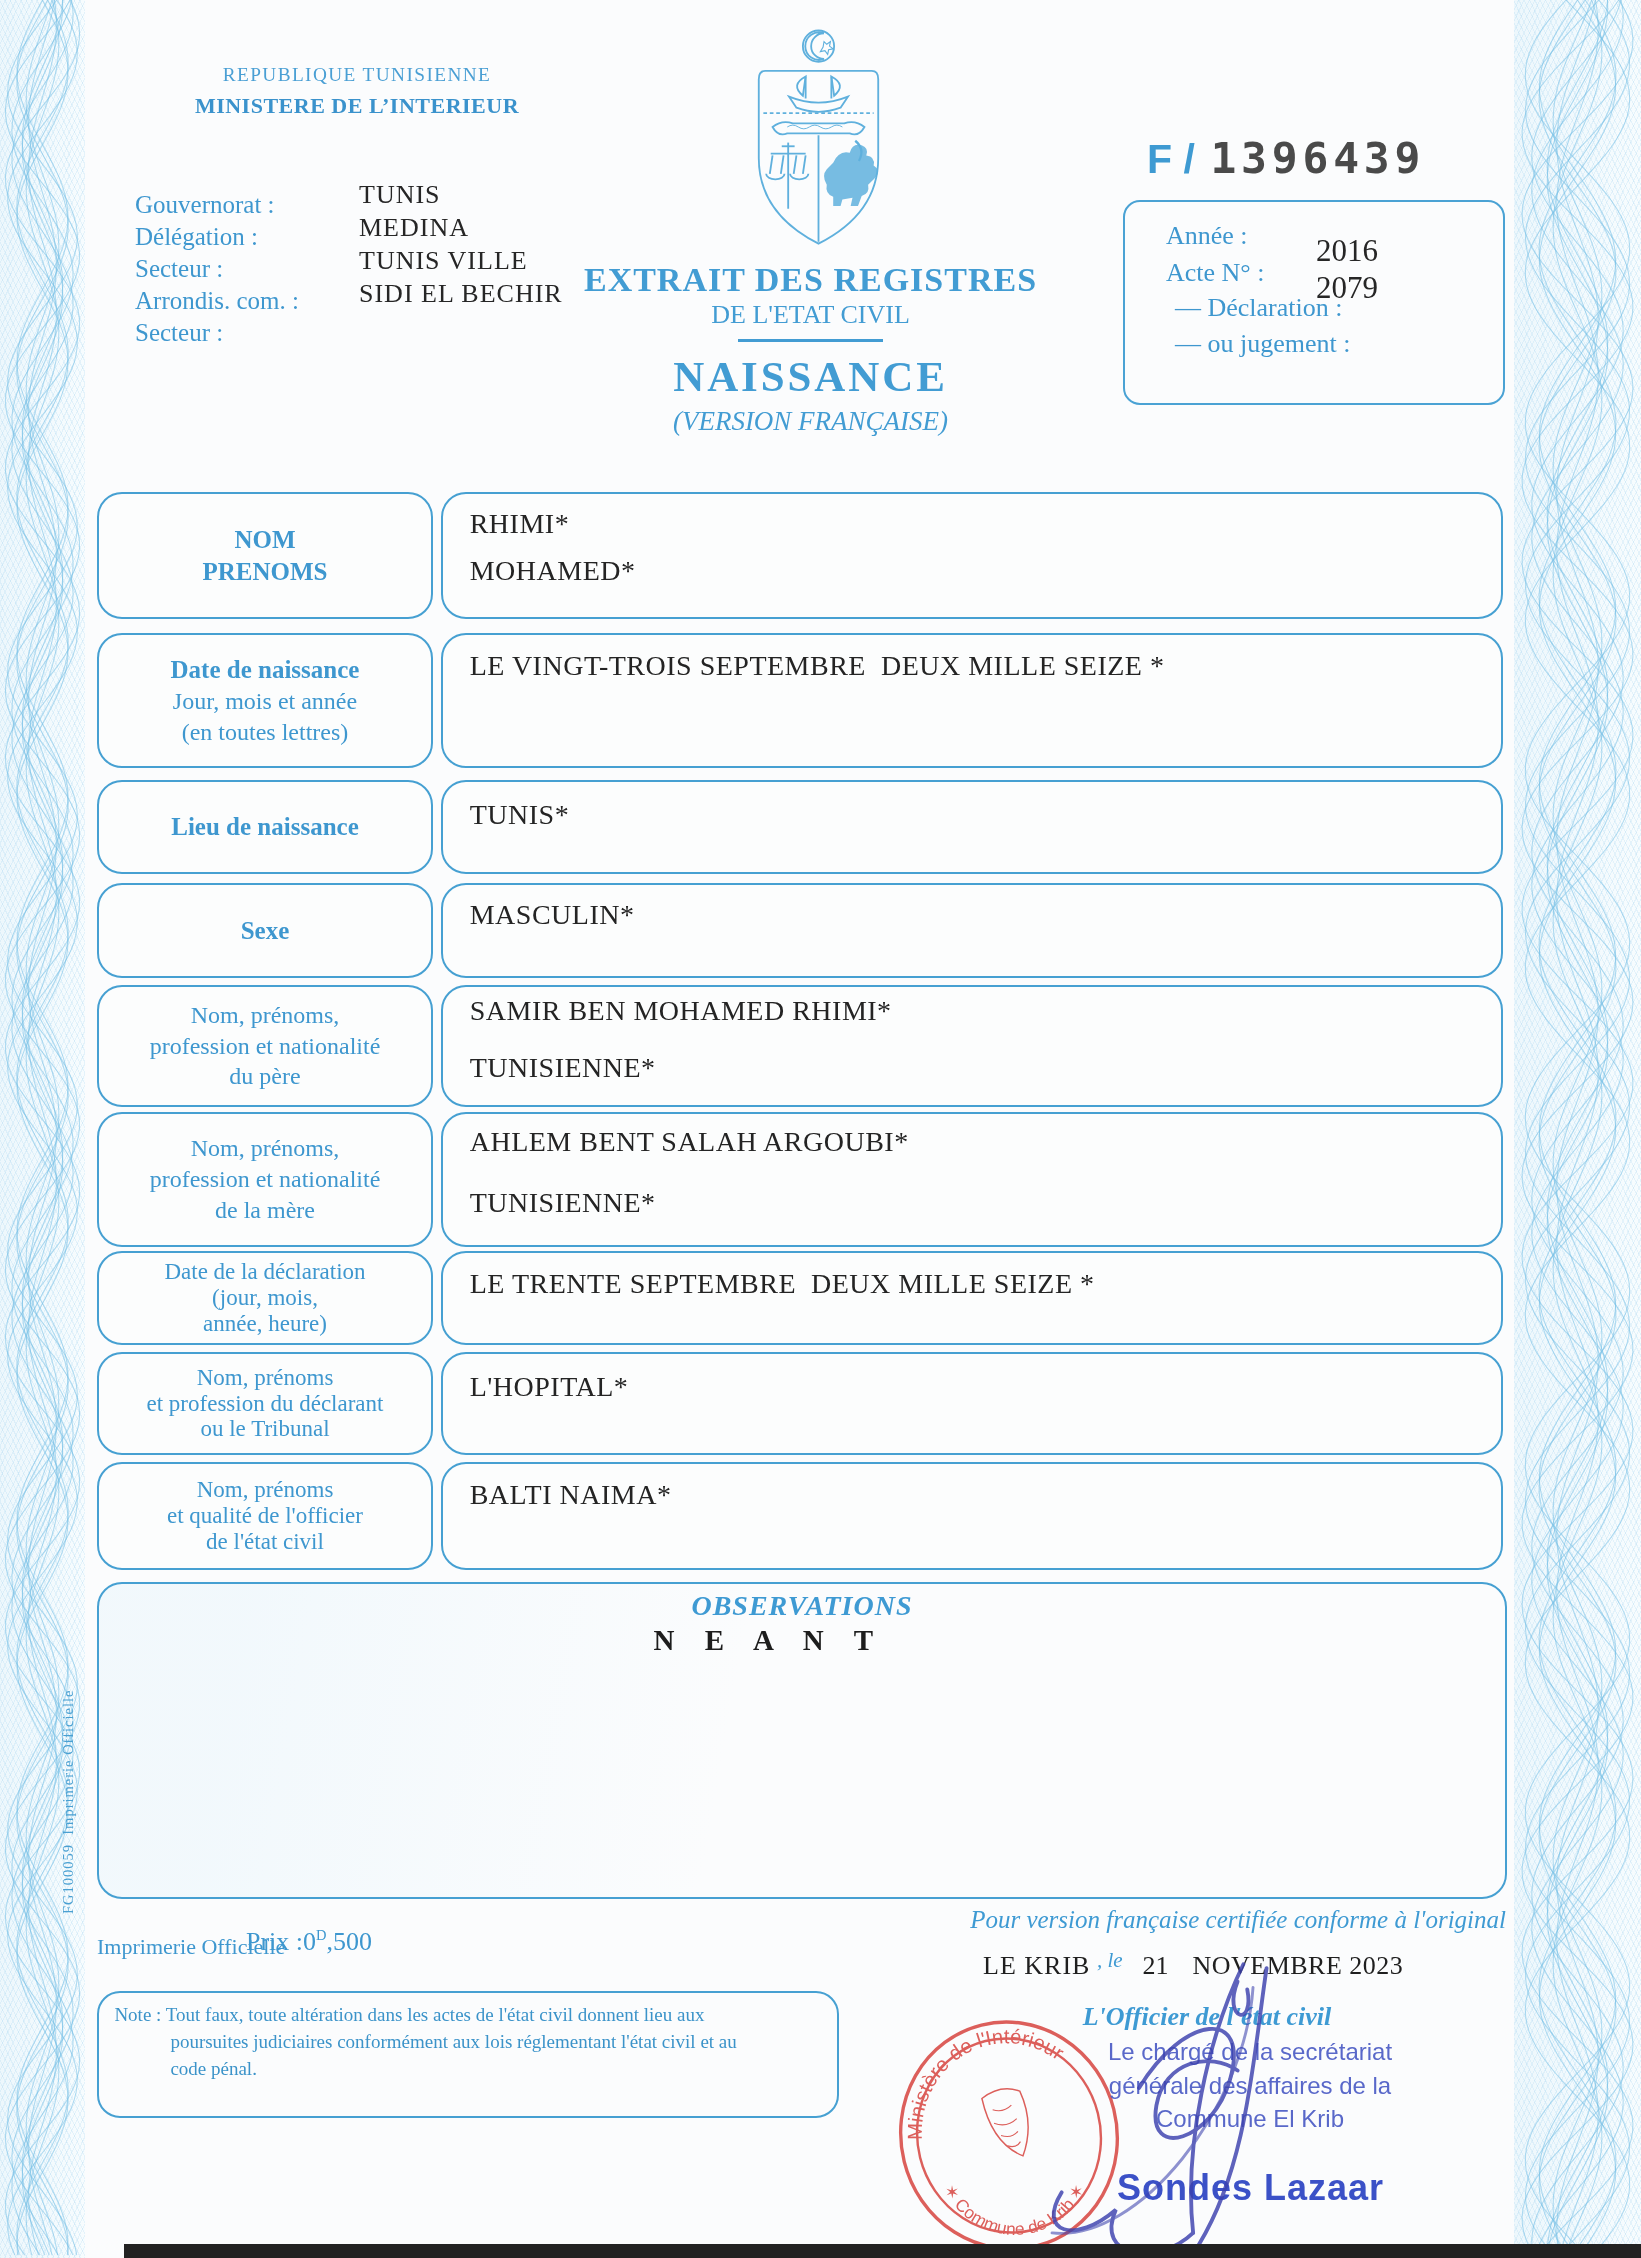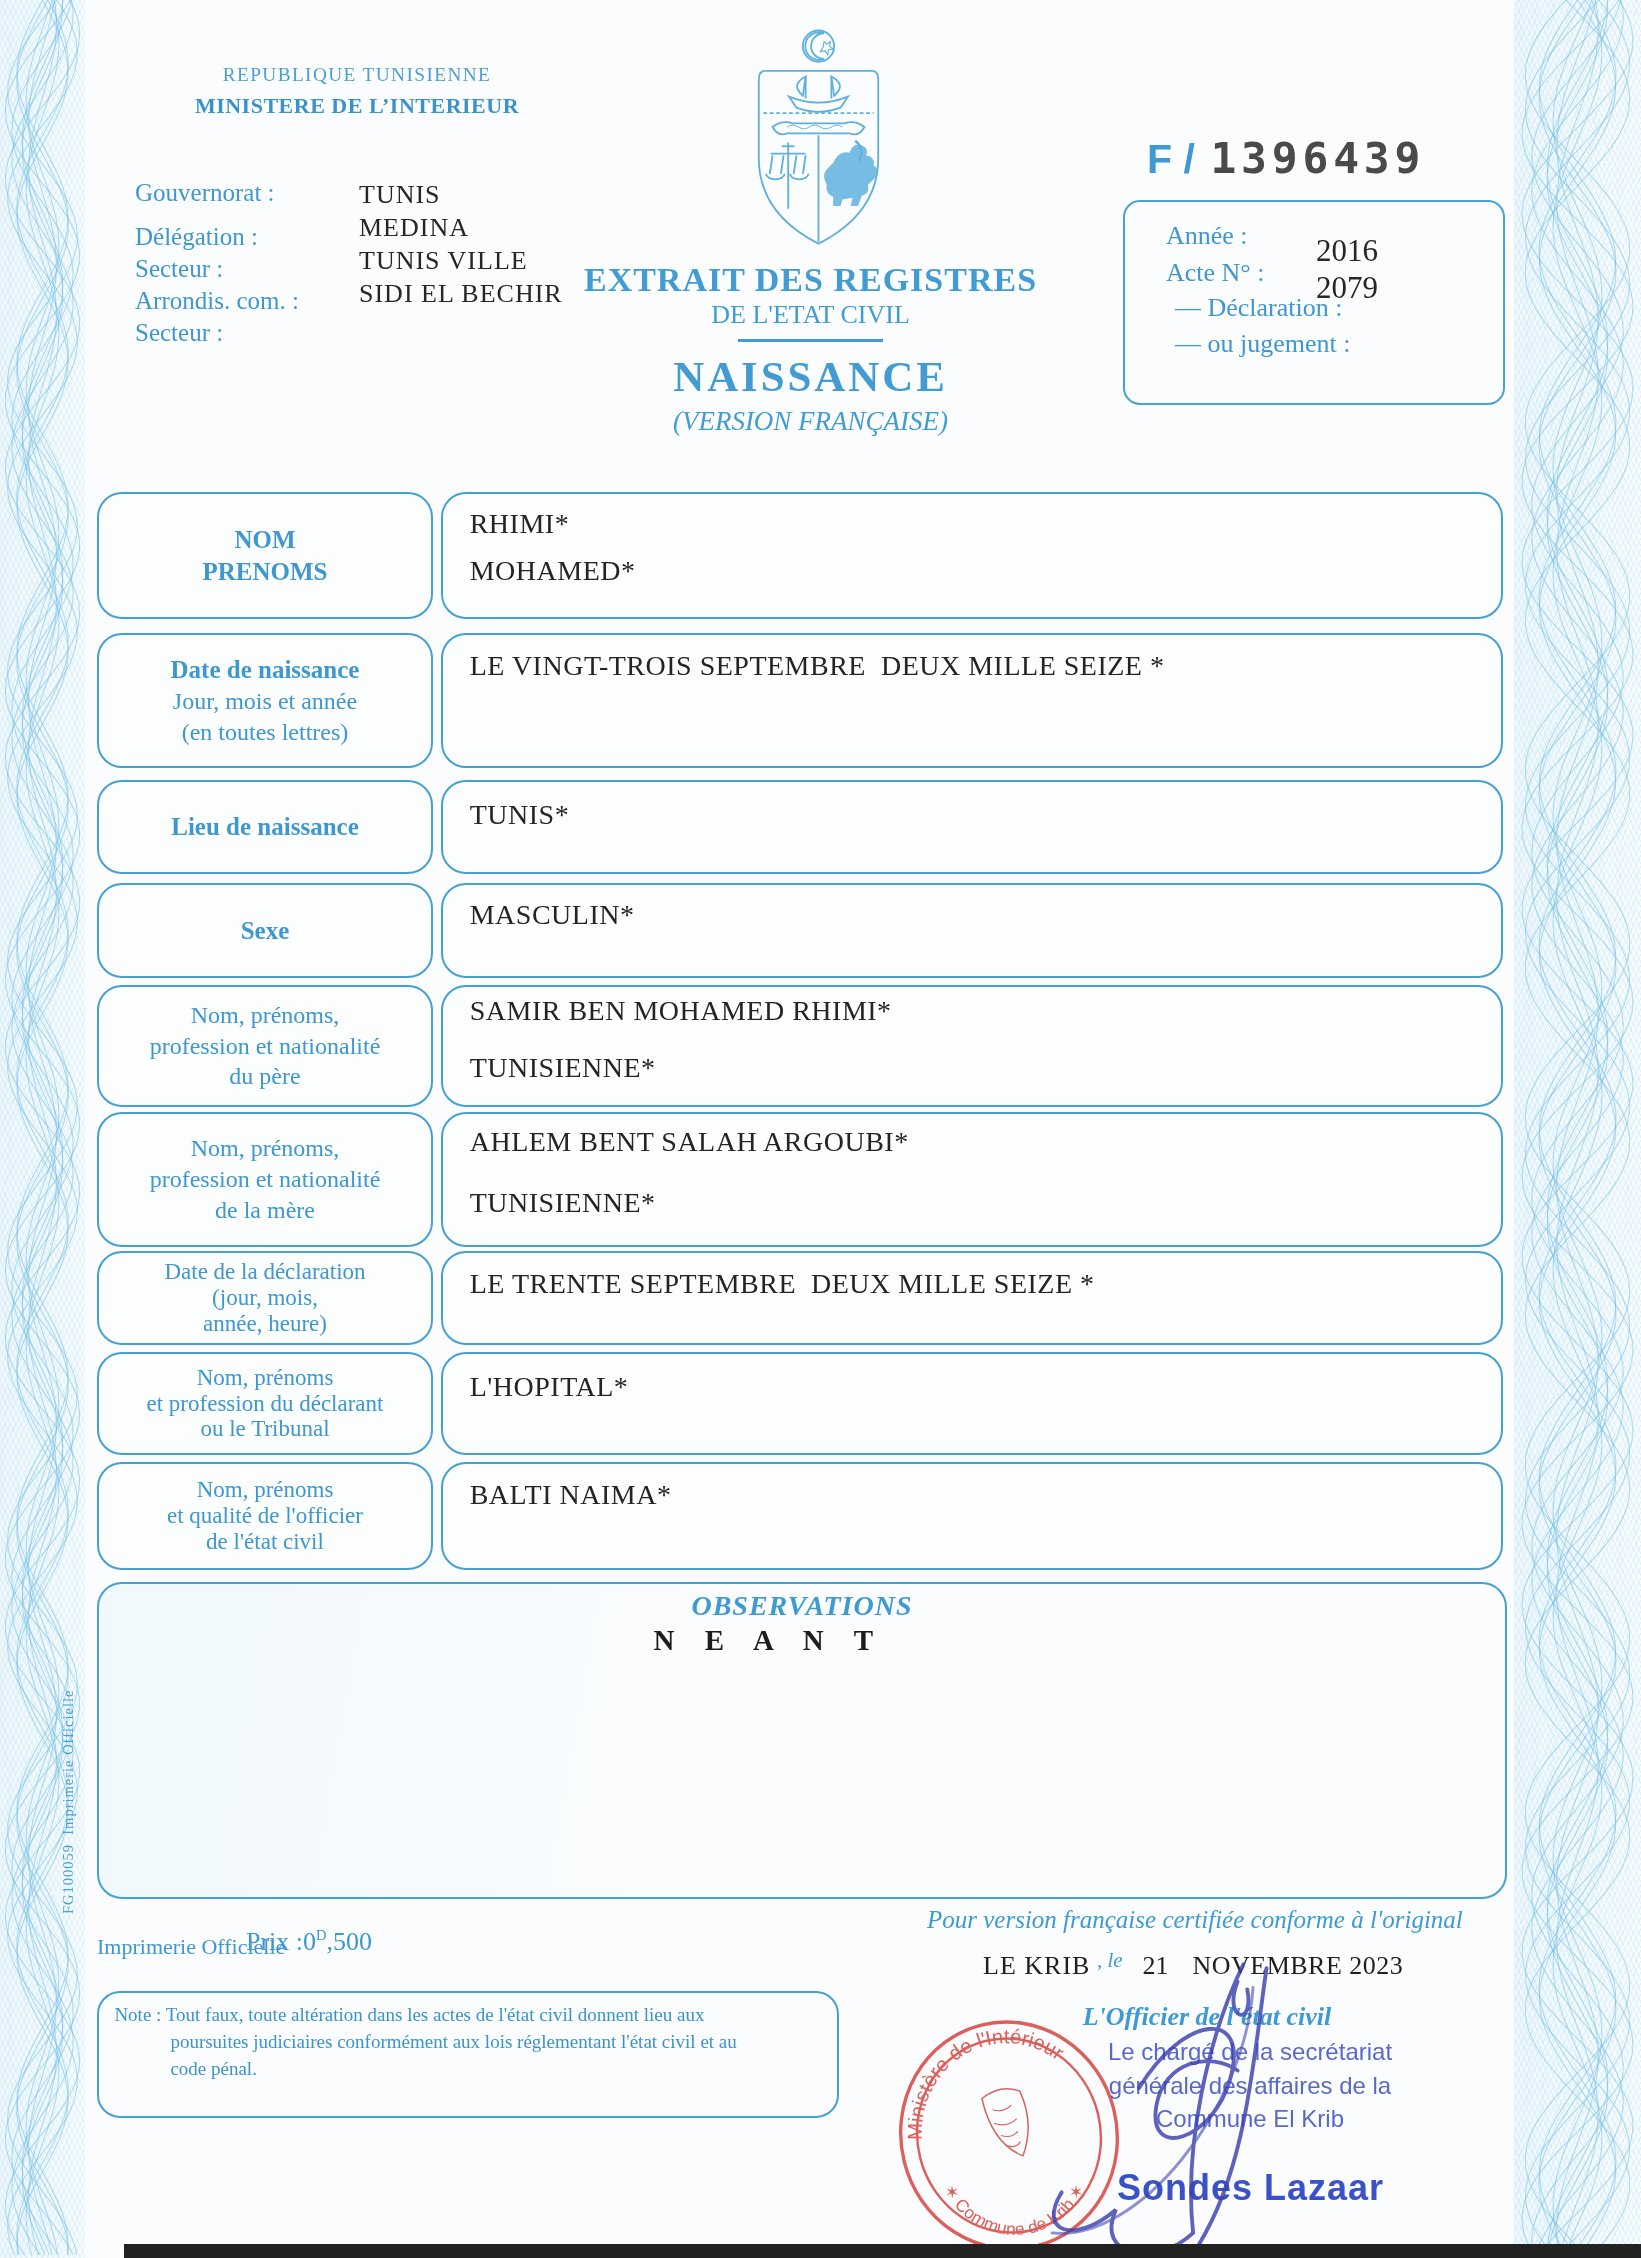--- a/index.html
+++ b/index.html
@@ -56,21 +56,21 @@
   .obs-title{text-align:center;color:#3e9ad3;font-weight:bold;font-style:italic;font-size:28px;
              letter-spacing:1px;margin-top:5.8px;}
   .obs-value{text-align:center;color:#1d1d1d;font-weight:bold;font-size:29px;letter-spacing:11.6px;
              margin-top:1.9px;transform:translateX(-33px);white-space:pre;}
   
   .sidevert{position:absolute;left:60px;top:1682px;height:232px;writing-mode:vertical-rl;
             transform:rotate(180deg);font-size:14.5px;color:#4aa0d2;letter-spacing:1px;white-space:pre;}
   .fprinter{position:absolute;left:97px;top:1934px;font-size:22px;color:#3e97cf;}
   .fprice{position:absolute;left:246px;top:1927px;font-size:26px;color:#3e97cf;}
   .fprice .sup{font-size:14.5px;vertical-align:9.7px;}
-  .fcertif{position:absolute;left:927px;top:1906px;width:579px;font-style:italic;
+  .fcertif{position:absolute;left:927px;top:1906px;width:579px;text-align:right;font-style:italic;
            font-size:25px;color:#3e9ad3;}
   .fdate{position:absolute;left:983px;top:1948px;font-size:26px;color:#1f1f1f;white-space:nowrap;}
   .fd-place{letter-spacing:1px;}
   .fd-le{color:#3e9ad3;font-style:italic;font-size:21px;vertical-align:6.8px;}
   .fd-day{margin-left:13.5px;}
   .fd-month{margin-left:17.4px;letter-spacing:0.5px;}
   .fofficer{position:absolute;left:1004px;top:2002px;width:406px;text-align:center;color:#3e9ad3;
             font-weight:bold;font-style:italic;font-size:26px;}
   .notebox{position:absolute;left:97px;top:1991px;width:742px;height:127px;border:2.9px solid #46a0d2;
            border-radius:23px;box-sizing:border-box;color:#3b93c9;font-size:19px;line-height:1.42;
@@ -166,21 +166,21 @@
       <path d="M96 152 q6 -14 18 -11 q3 -11 13 -8 q8 3 5 11 q10 1 8 11 q9 6 1 14 l-7 7 q2 10 -7 12 l-4 11 h-8 l2 -9 l-11 2 l-2 7 h-8 v-10 q-9 -3 -7 -13 q-6 -10 0 -17 z" fill="#5fb0dd" stroke="none" opacity=".85"></path>
     </g>
   </svg>
 
   <div class="serial">
     <span class="serial-f">F /</span>
     <span class="serial-n">1396439</span>
   </div>
 
   <div>
-    <div class="rf-label" style="top:179px">Gouvernorat :</div>
+    <div class="rf-label" style="top:191px">Gouvernorat :</div>
     <div class="rf-label" style="top:223px">Délégation :</div>
     <div class="rf-label" style="top:255px">Secteur :</div>
     <div class="rf-label" style="top:287px">Arrondis. com. :</div>
     <div class="rf-label" style="top:319px">Secteur :</div>
     <div class="rf-value" style="top:180px">TUNIS</div>
     <div class="rf-value" style="top:213px">MEDINA</div>
     <div class="rf-value" style="top:246px">TUNIS VILLE</div>
     <div class="rf-value" style="top:279px">SIDI EL BECHIR</div>
   </div>
 

